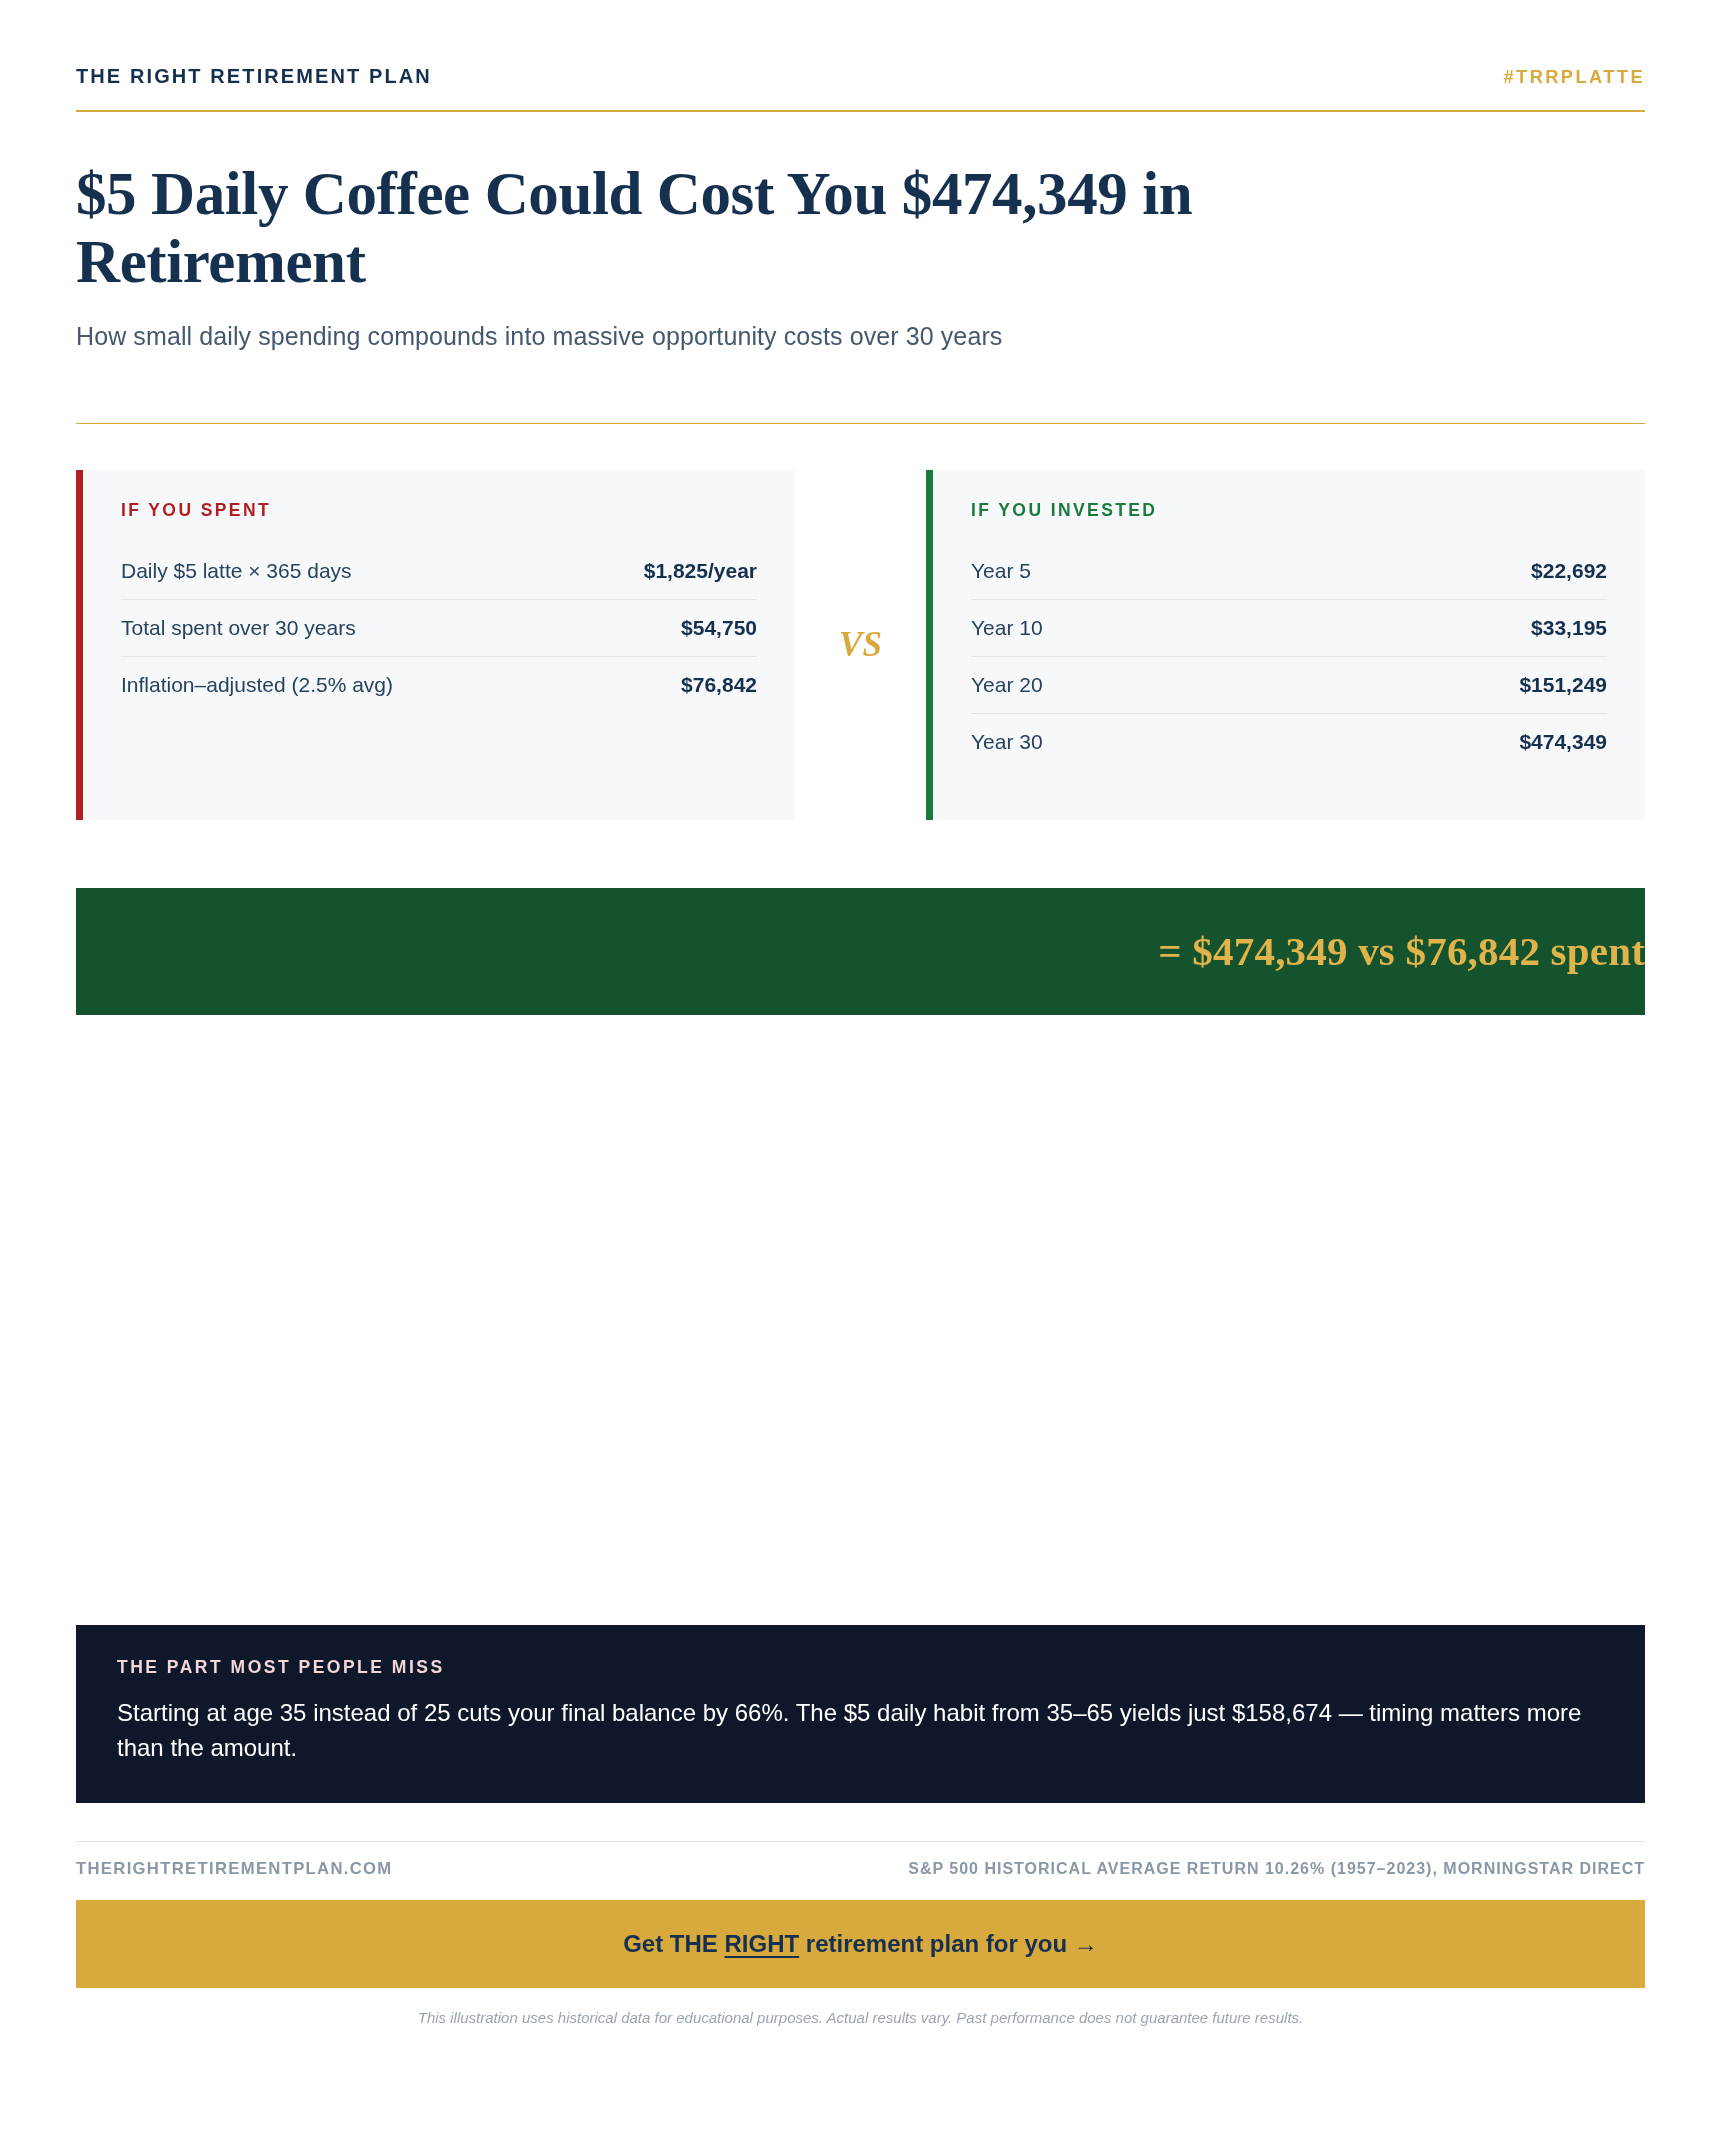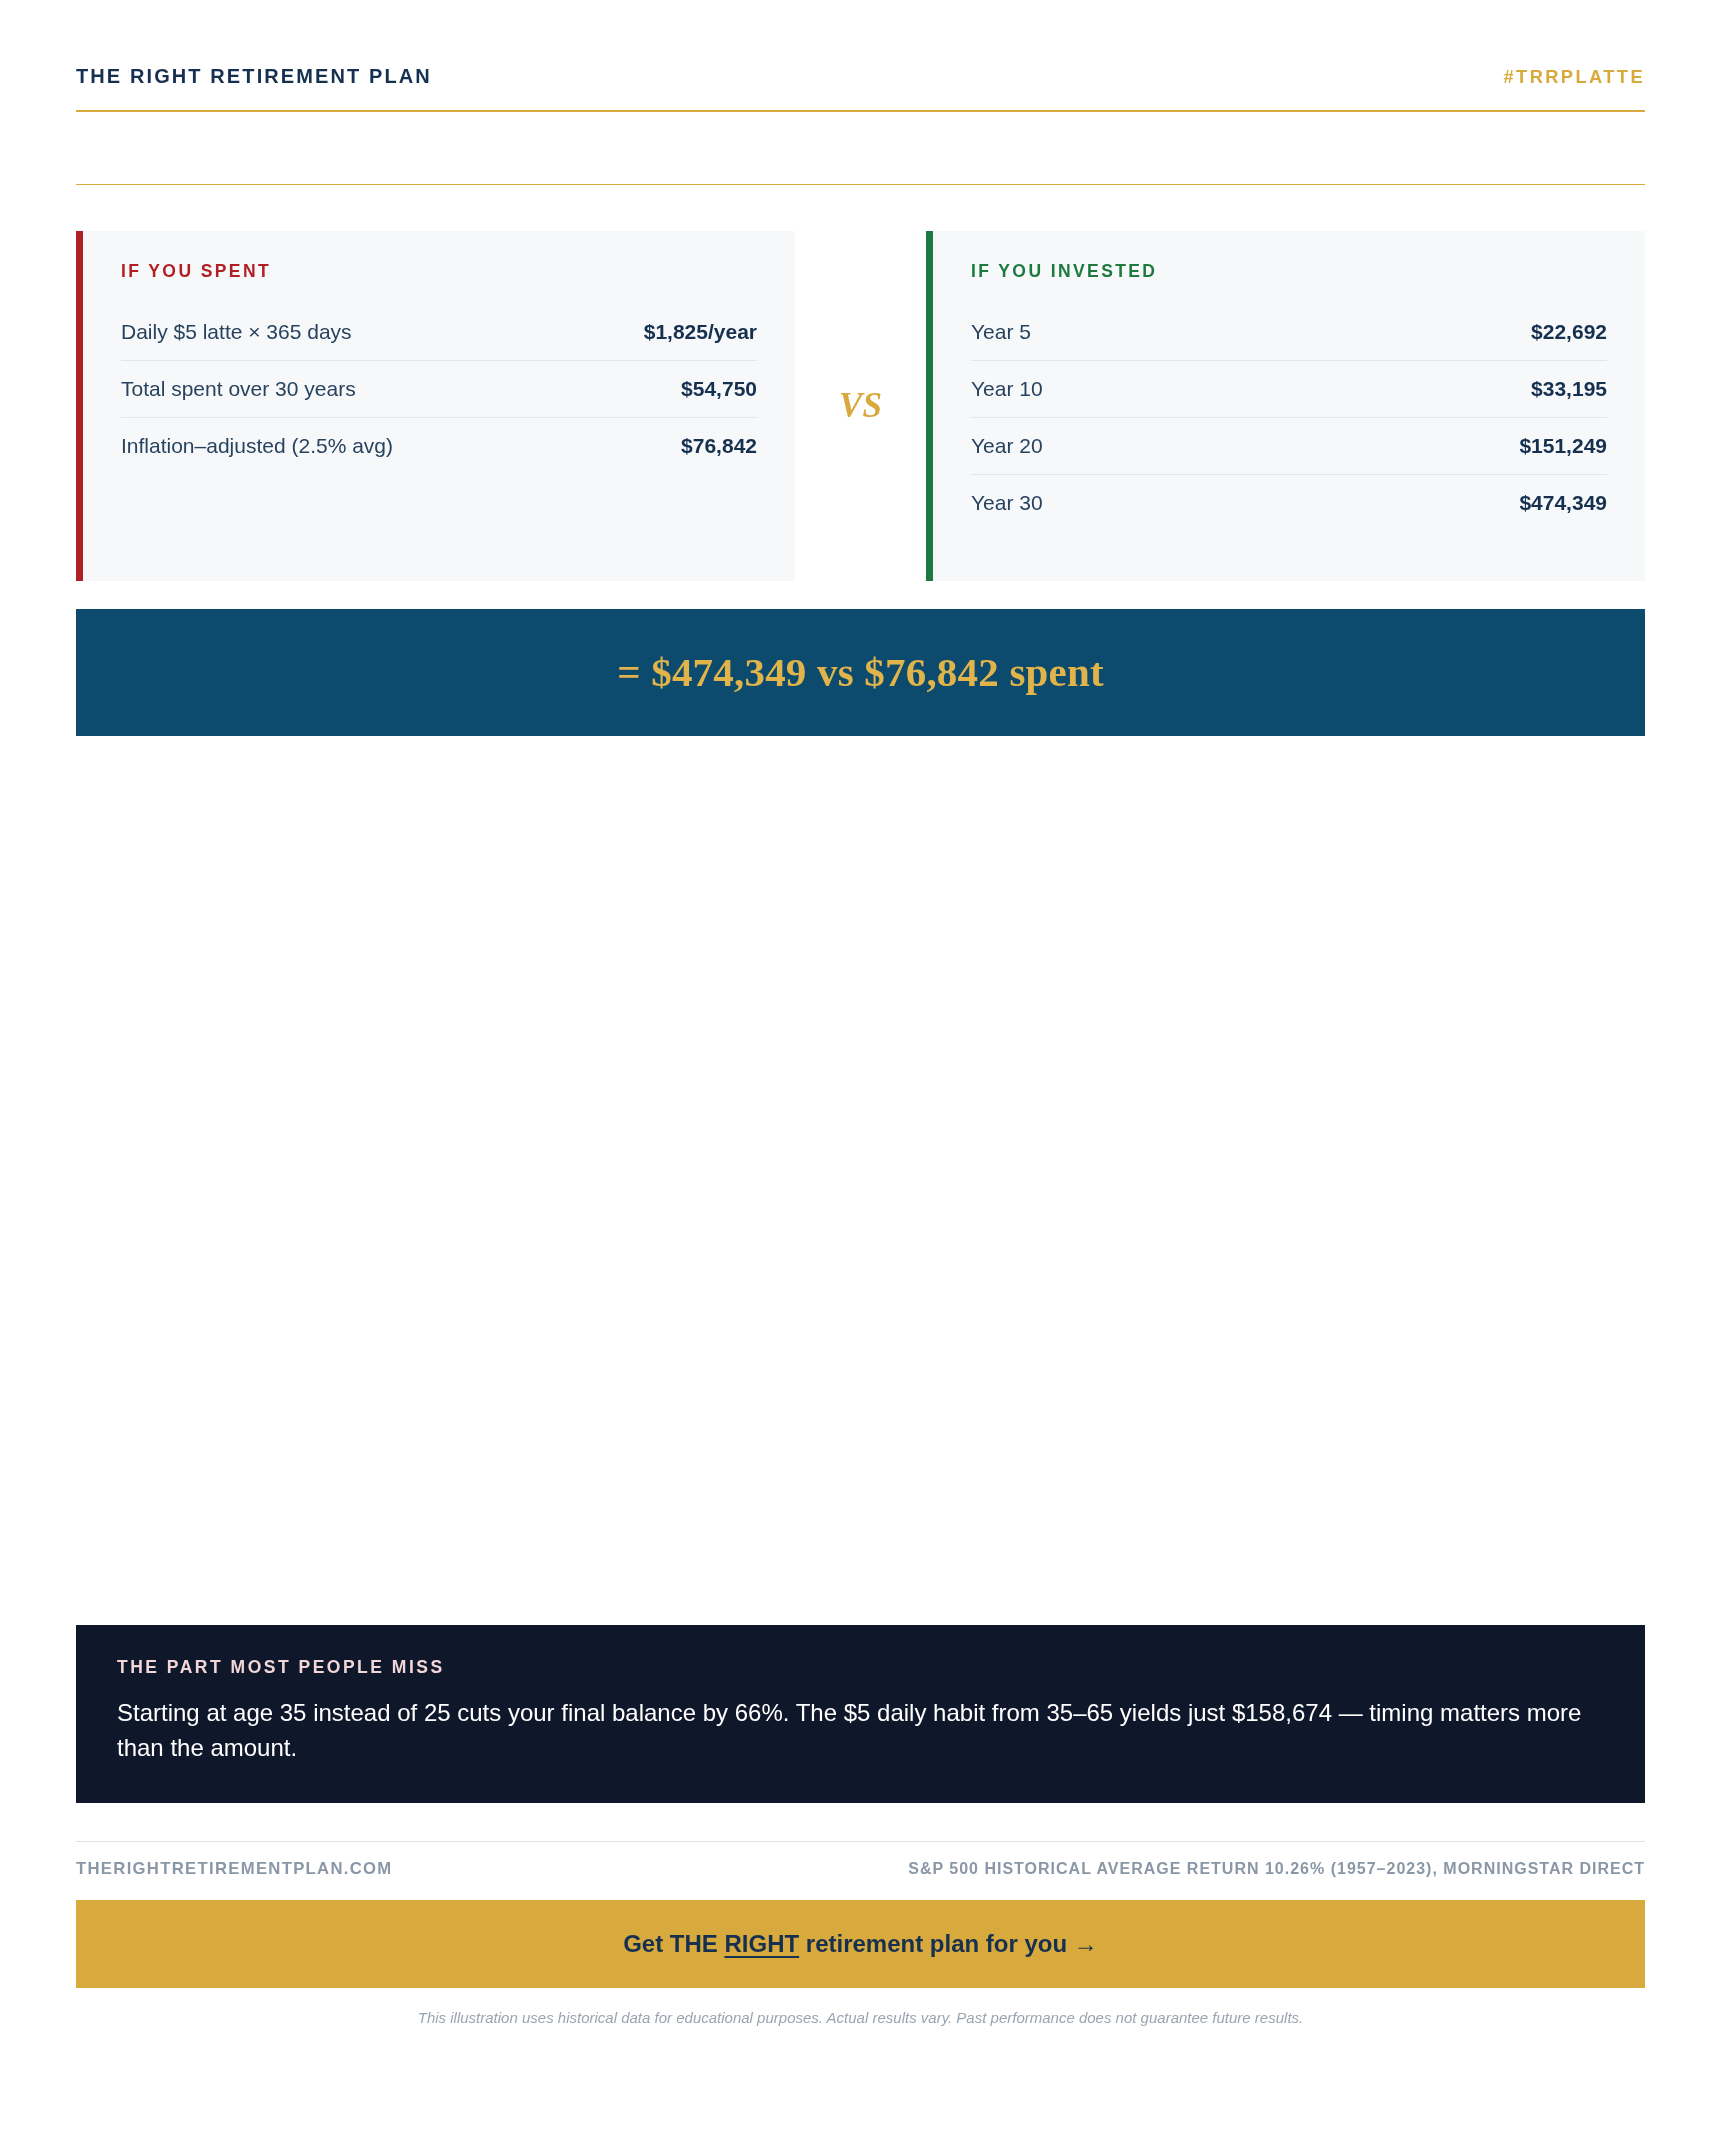--- a/index.html
+++ b/index.html
@@ -115,26 +115,26 @@
     justify-content: center;
     font-family: "Liberation Serif", serif;
     font-style: italic;
     font-weight: 700;
     font-size: 35px;
     color: #d8a93c;
   }
 
   
   .result {
-    margin-top: 28px;
-    background: #0c4a6e;
+    margin-top: 68px;
+    background: #14532d;
     height: 127px;
     display: flex;
     align-items: center;
-    justify-content: center;
+    justify-content: flex-end;
   }
   .result-text {
     font-family: "Liberation Serif", serif;
     font-size: 41px;
     font-weight: 700;
     color: #e0b44a;
     letter-spacing: 0.2px;
   }
 
   .spacer { flex: 1 1 auto; }
@@ -208,20 +208,24 @@
 </head>
 <body>
 
 <div class="page">
 
   <div class="masthead">
     <div class="brand">THE RIGHT RETIREMENT PLAN</div>
     <div class="hashtag">#TRRPLATTE</div>
   </div>
 
+  <div class="title-block">
+    <h1 class="headline">$5 Daily Coffee Could Cost You $474,349 in Retirement</h1>
+    <div class="subhead">How small daily spending compounds into massive opportunity costs over 30 years</div>
+  </div>
 
   <div class="rule-gold"></div>
 
   <div class="compare">
 
     <div class="panel spent">
       <div class="panel-label">IF YOU SPENT</div>
 
       <div class="row">
         <span class="lbl">Daily $5 latte × 365 days</span>

